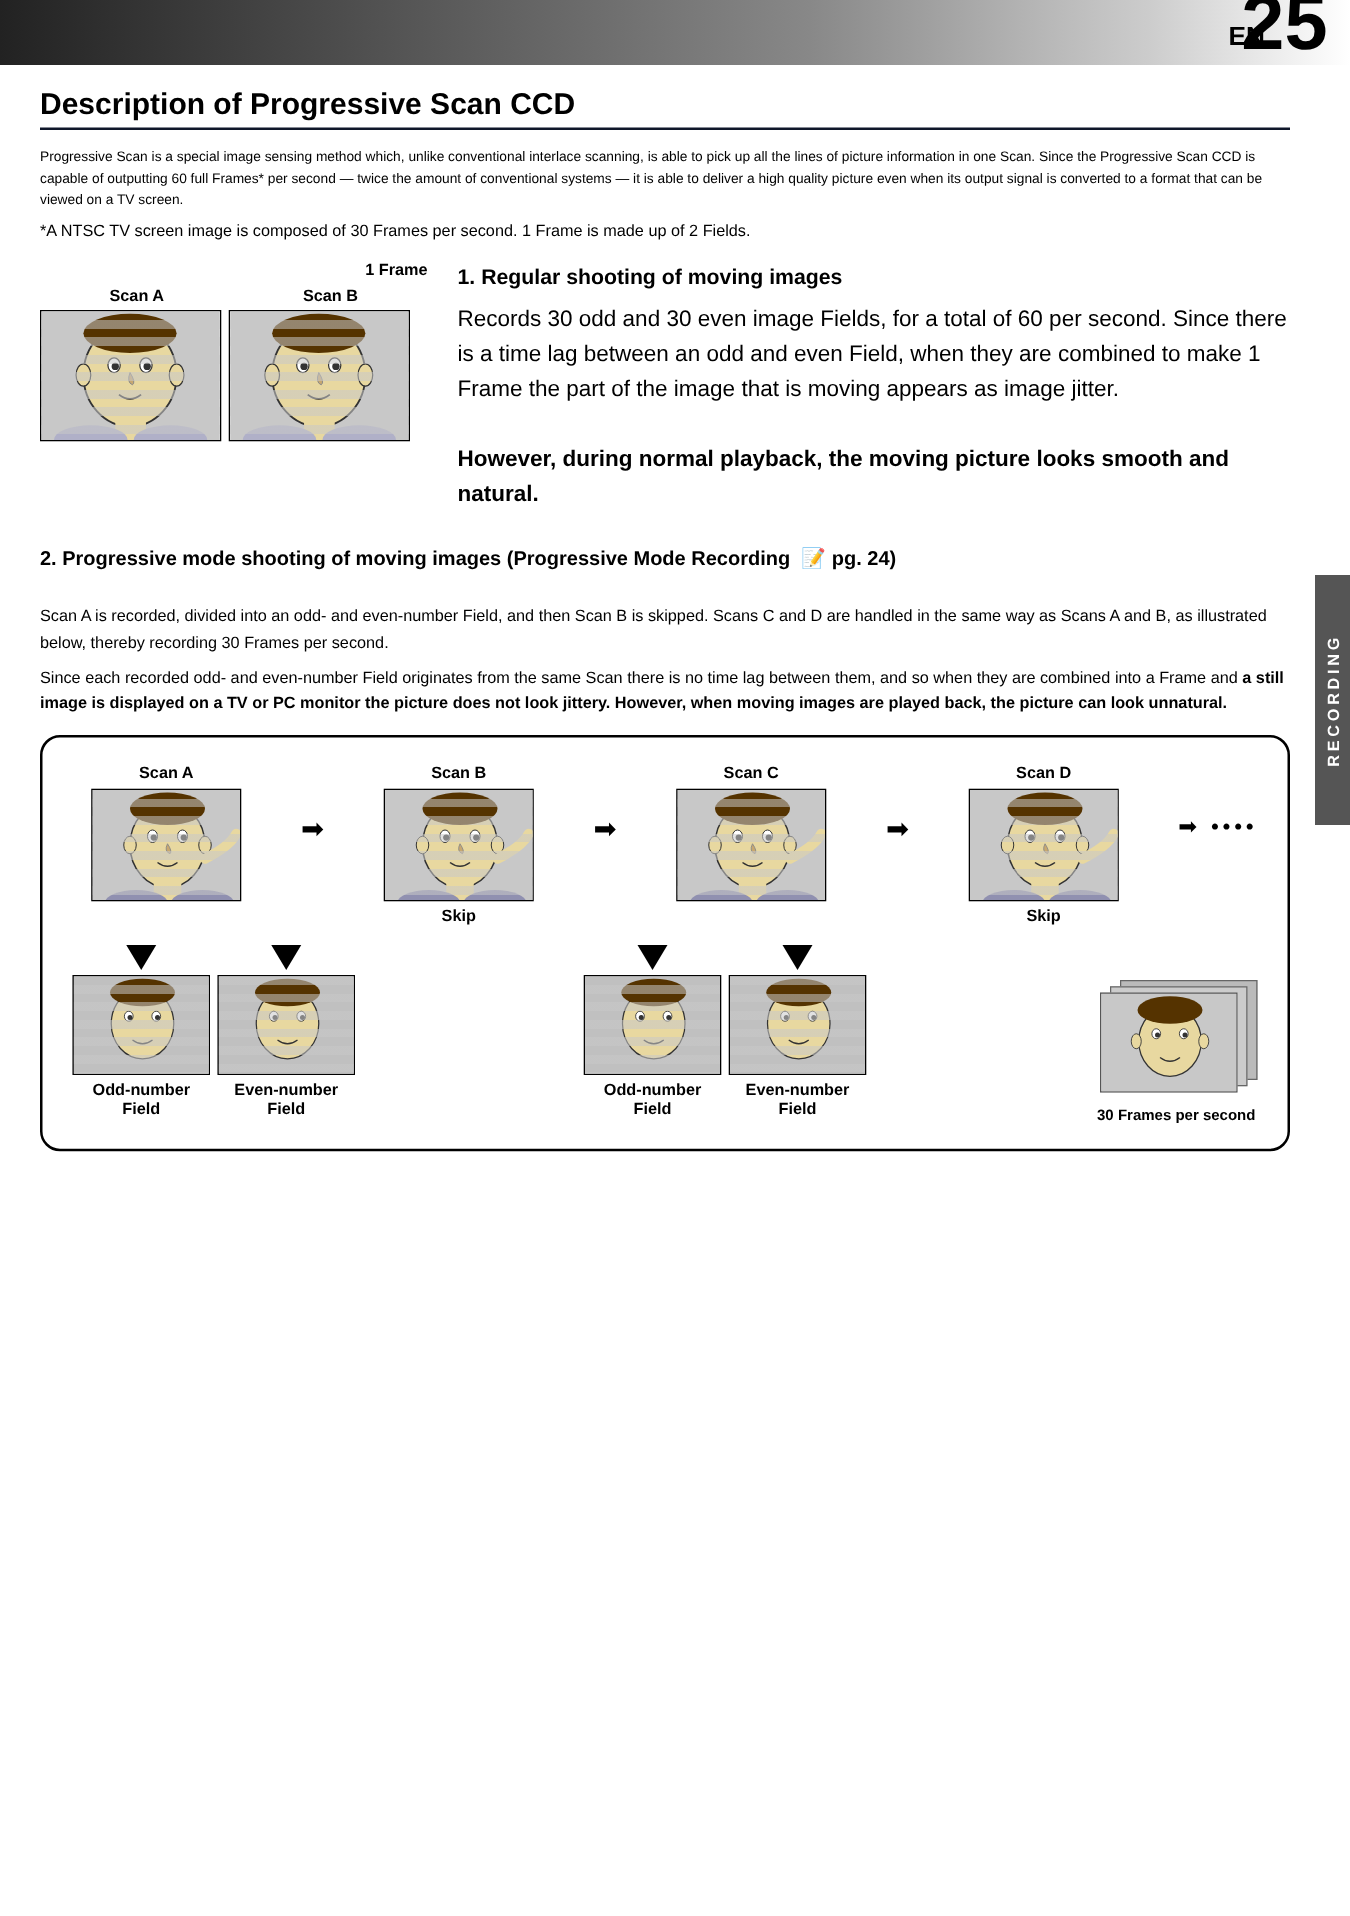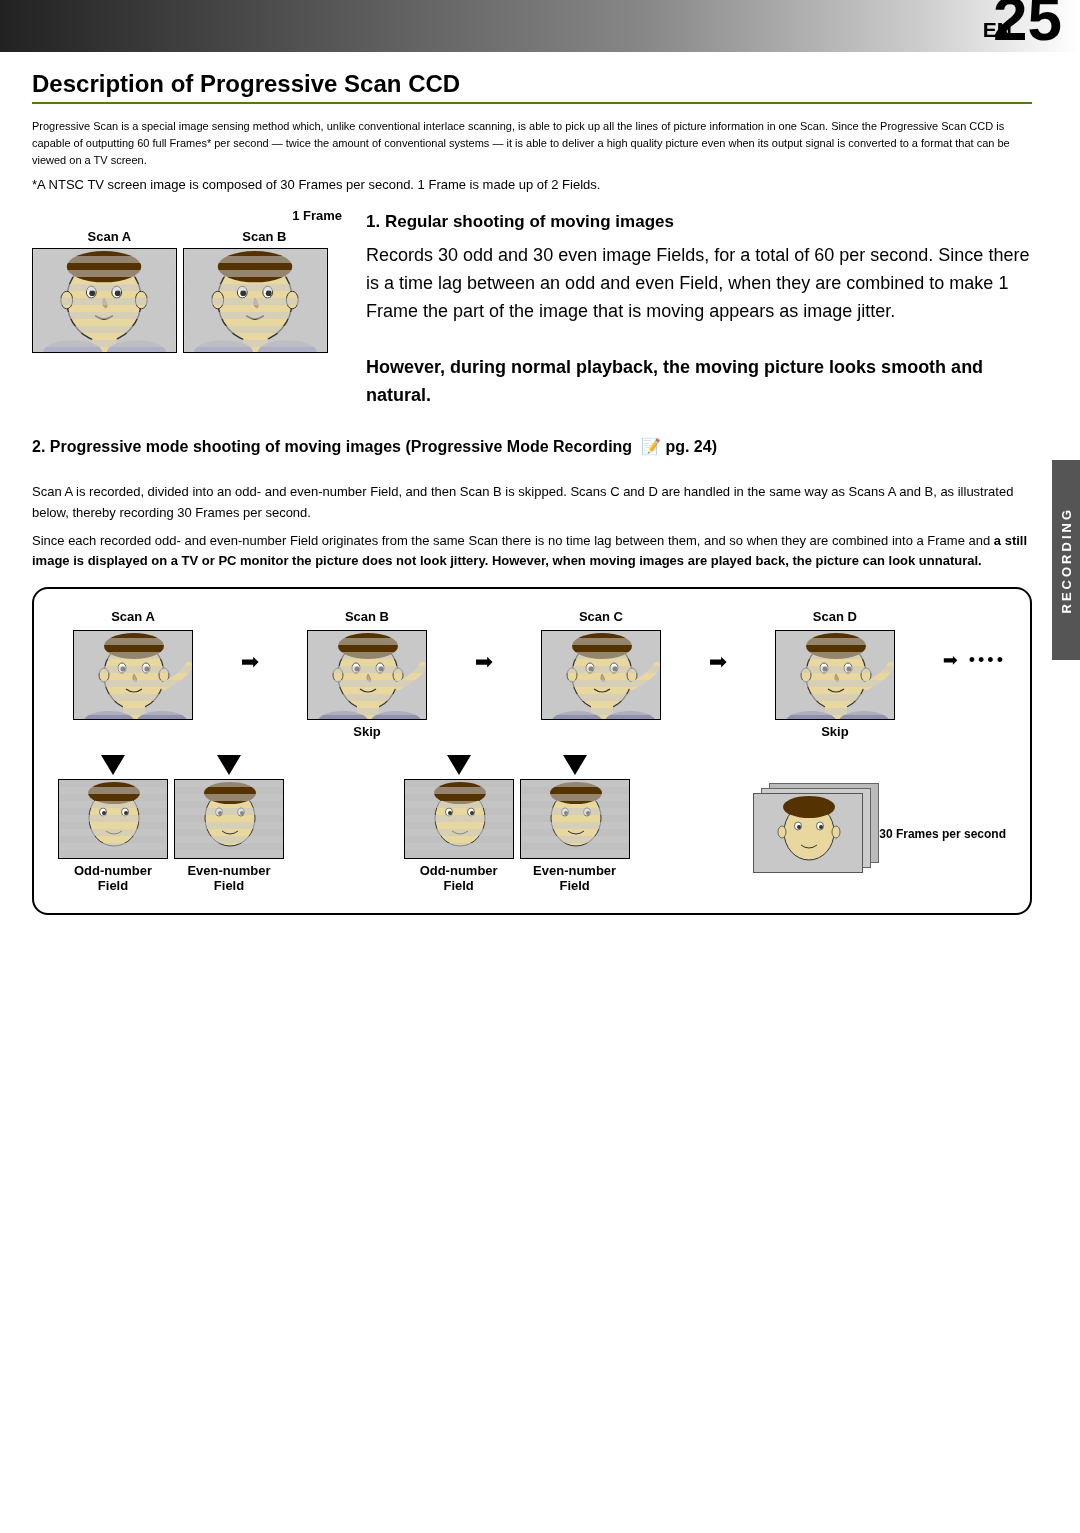--- a/index.html
+++ b/index.html
@@ -62,21 +62,21 @@
 
     
     .content {
       padding: 18px 48px 30px 32px;
     }
 
     .page-title {
       font-size: 24px;
       font-weight: bold;
       margin-bottom: 14px;
-      border-bottom: 2px solid #4d7c0f;
+      border-bottom: 2px solid #0f172a;
       padding-bottom: 4px;
     }
 
     .intro-text {
       font-size: 11px;
       line-height: 1.55;
       margin-bottom: 8px;
     }
 
     .footnote {
@@ -583,21 +583,21 @@
             </svg>
             <div class="interlace-overlay" style="background: repeating-linear-gradient(to bottom, rgba(200,200,200,0.55) 0px, rgba(200,200,200,0.55) 7px, transparent 7px, transparent 14px);"></div>
           </div>
         </div>
         <div class="diag-field-labels">
           <div class="field-label-item"><strong>Odd-number<br>Field</strong></div>
           <div class="field-label-item"><strong>Even-number<br>Field</strong></div>
         </div>
       </div>
 
-      <div style="display:flex;flex-direction:row;align-items:center;justify-content:flex-end;padding-top:30px;">
+      <div style="display:flex;flex-direction:column;align-items:center;justify-content:flex-end;padding-top:30px;">
 
         <div style="position:relative;width:130px;height:95px;margin-bottom:6px;">
 
           <div style="position:absolute;top:0;left:20px;width:110px;height:80px;border:1.5px solid #666;background:#bbb;"></div>
           <div style="position:absolute;top:5px;left:12px;width:110px;height:80px;border:1.5px solid #666;background:#ccc;"></div>
           <div style="position:absolute;top:10px;left:4px;width:110px;height:80px;border:1.5px solid #555;background:#d8d8d8;overflow:hidden;">
             <svg width="110" height="80" viewBox="0 0 110 80" xmlns="http://www.w3.org/2000/svg">
               <rect width="110" height="80" fill="#c8c8c8"></rect>
               <ellipse cx="55" cy="38" rx="25" ry="28" fill="#e8d8a0" stroke="#333" stroke-width="1"></ellipse>
               <ellipse cx="44" cy="32" rx="3.5" ry="4" fill="#fff" stroke="#333" stroke-width="0.7"></ellipse>

